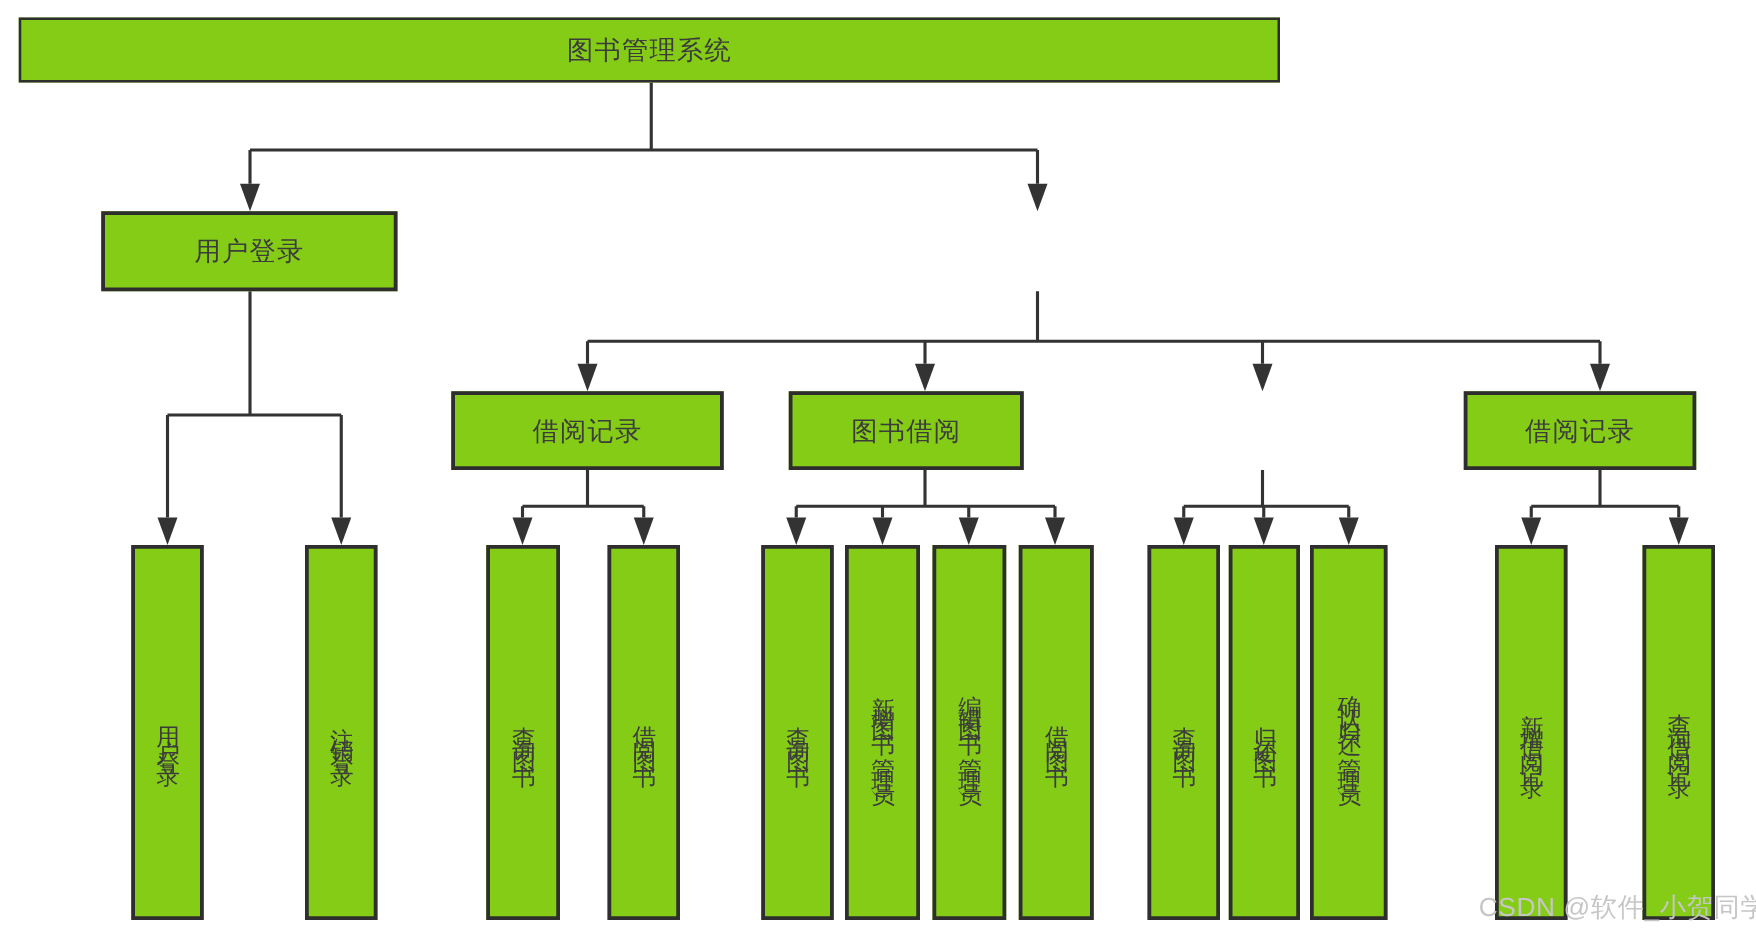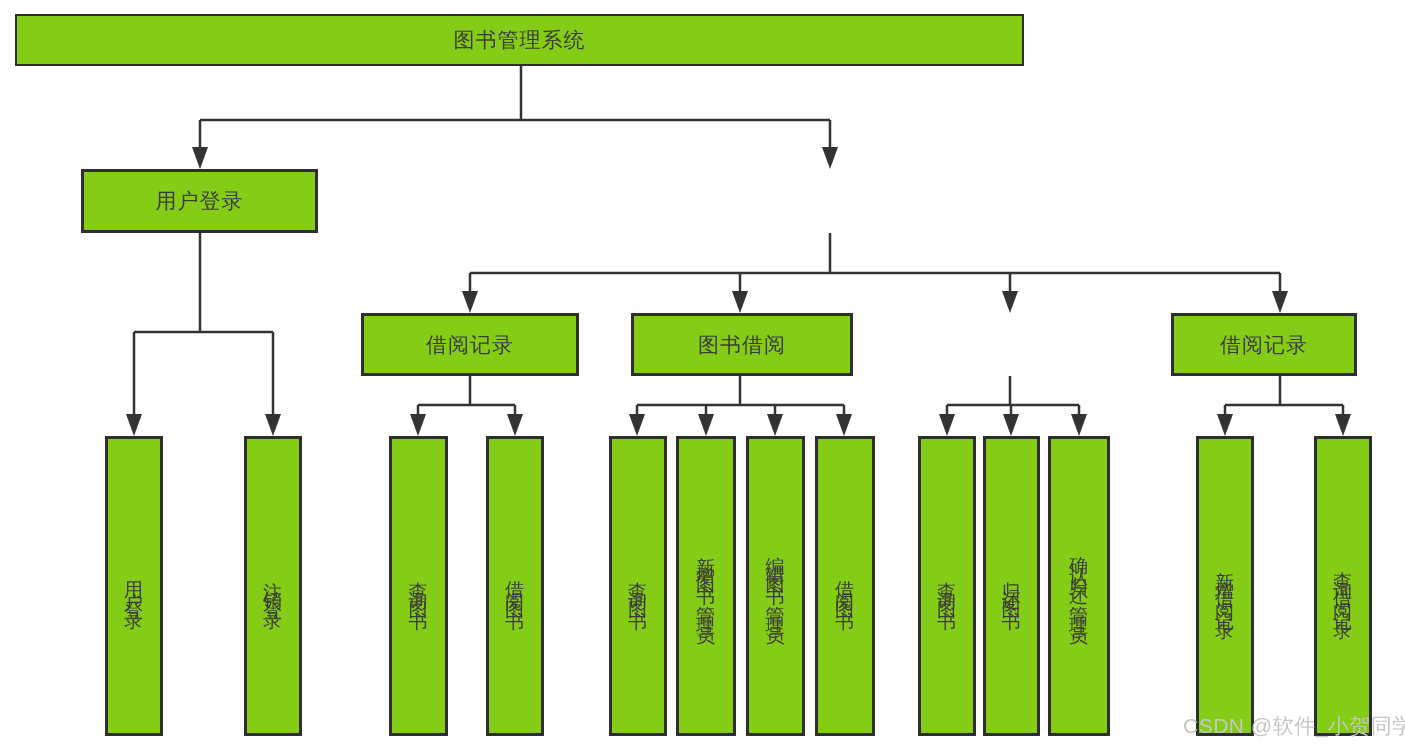--- a/index.html
+++ b/index.html
@@ -101,21 +101,21 @@
     <span>图书管理系统</span>
   </div>
 
   <div class="node" style="left:81px; top:169px; width:237px; height:64px;">
     <span>用户登录</span>
   </div>
 
   <div class="node" style="left:361px; top:313px; width:218px; height:63px;">
     <span>借阅记录</span>
   </div>
-  <div class="node" style="left:631px; top:313px; width:222px; height:63px;">
+  <div class="node" style="left:631px; top:313px; width:188px; height:63px;">
     <span>图书借阅</span>
   </div>
   <div class="node" style="left:1171px; top:313px; width:186px; height:63px;">
     <span>借阅记录</span>
   </div>
 
   <div class="node leaf" style="left:105px; top:436px; width:58px; height:300px;">
     <span>用户登录</span>
   </div>
   <div class="node leaf" style="left:244px; top:436px; width:58px; height:300px;">

